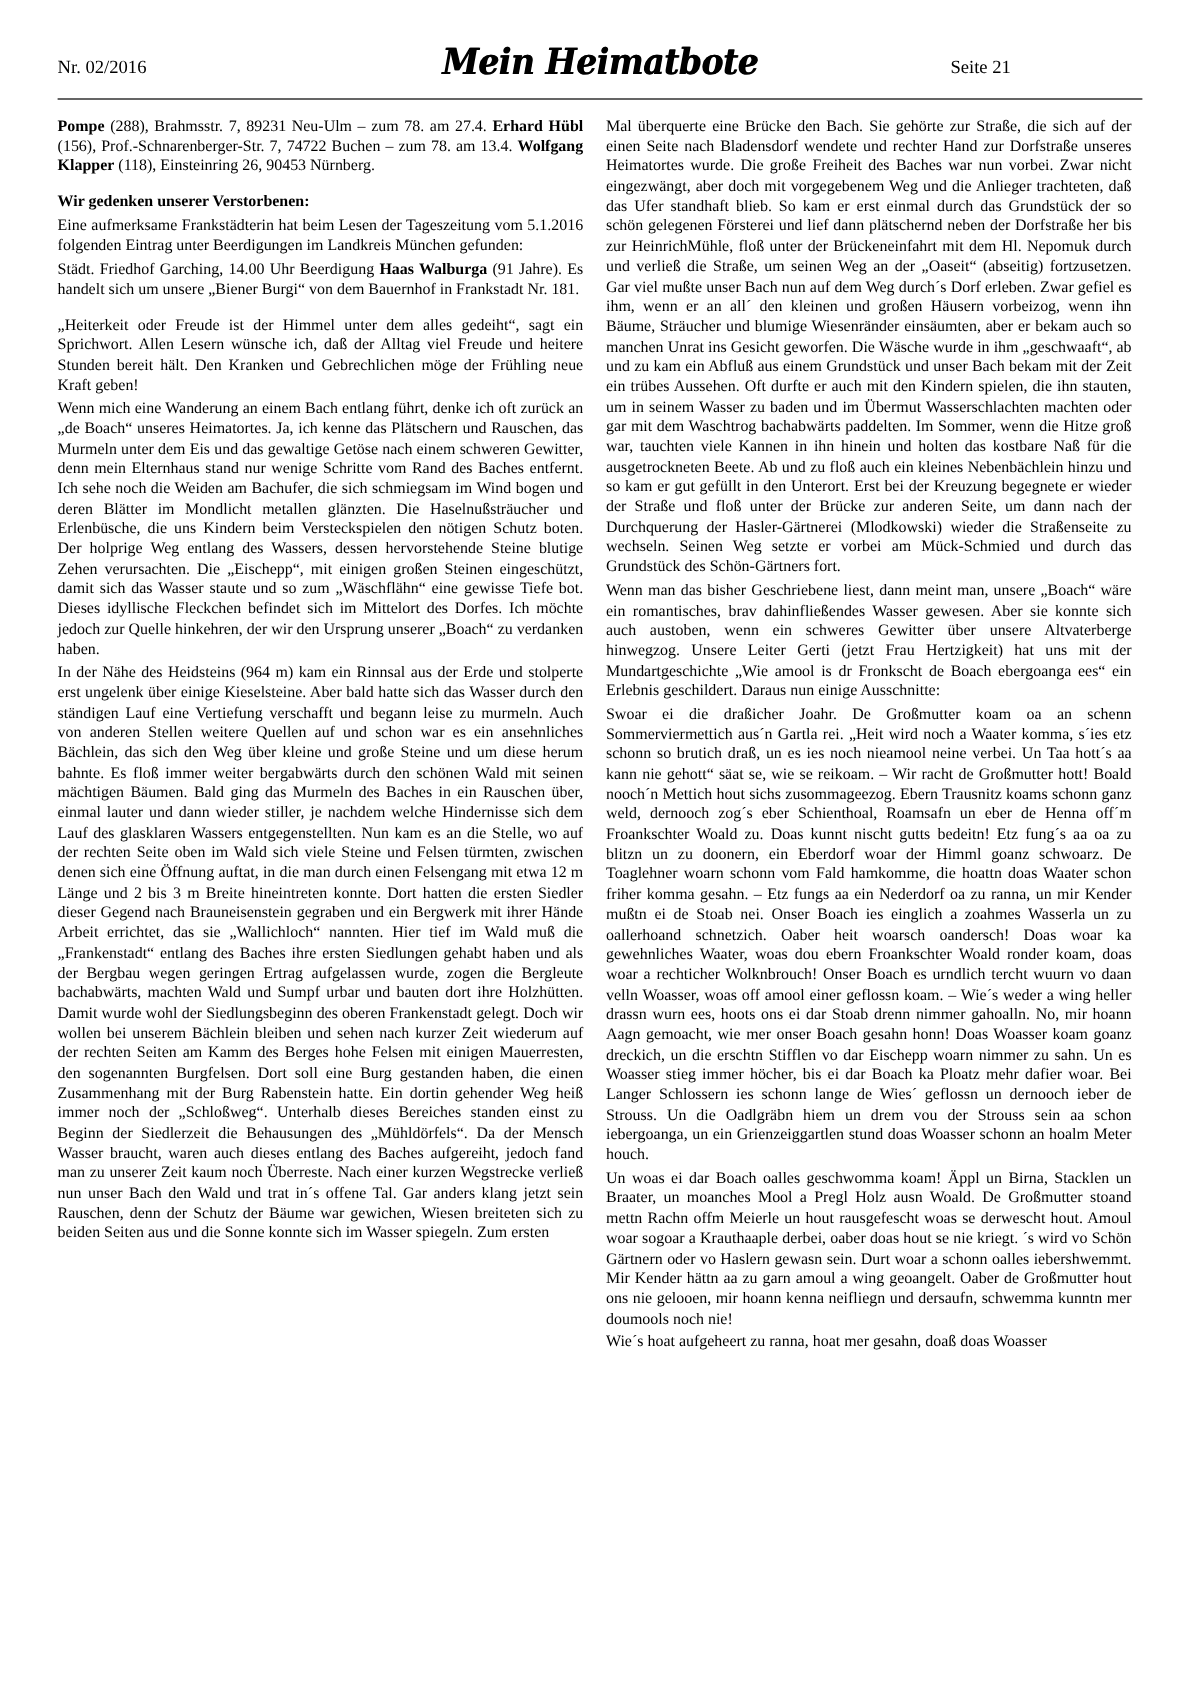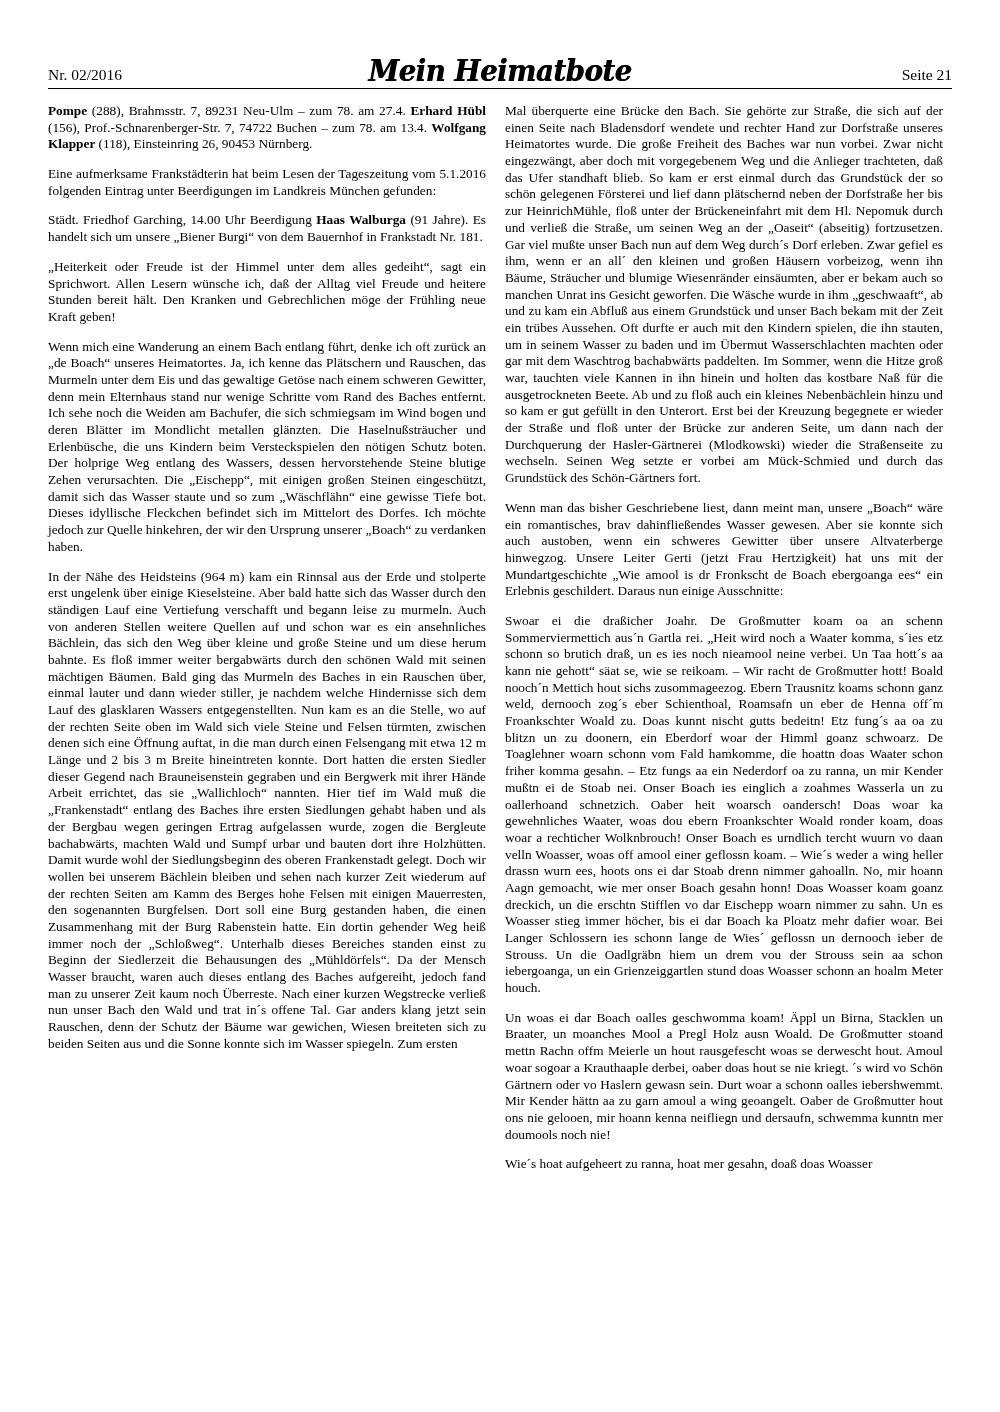--- a/index.html
+++ b/index.html
@@ -19,33 +19,32 @@
     width: 1000px;
     height: 1412px;
     padding: 38px 48px 20px 48px;
     position: relative;
   }
   
   .masthead {
     display: flex;
     align-items: flex-end;
     justify-content: space-between;
-    padding-bottom: 2px;
+    padding-bottom: 14px;
     border-bottom: 1.5px solid #000;
     margin-bottom: 14px;
-    margin-top: 18px;
   }
   .masthead-left, .masthead-right {
     font-size: 15.5px;
     font-family: "Liberation Serif", serif;
     white-space: nowrap;
     padding-bottom: 2px;
   }
   .masthead-left { width: 160px; }
-  .masthead-right { width: 160px; text-align: right; }
+  .masthead-right { width: 160px; }
   .masthead-title {
     flex: 1;
     text-align: center;
     font-family: "DejaVu Serif", serif;
     font-weight: bold;
     font-style: italic;
     font-size: 30px;
     letter-spacing: -0.5px;
     line-height: 1;
     transform: scaleX(0.92);
@@ -63,21 +62,21 @@
     font-size: 13.3px;
     line-height: 1.255;
     text-align: justify;
     hyphens: auto;
     -webkit-hyphens: auto;
   }
   .col p {
     margin: 0;
     text-indent: 0;
   }
-  .col p + p { margin-top: 13px; }
+  .col p + p { margin-top: 3px; }
   .space-before { margin-top: 13px !important; }
   .bold { font-weight: bold; }
   .ital { }
   .right { text-align: right; display: block; }
   .head-bold {
     font-weight: bold;
     text-align: left;
   }
 </style>
 </head>
@@ -90,20 +89,21 @@
     <div class="masthead-title">Mein Heimatbote</div>
     <div class="masthead-right">Seite 21</div>
   </div>
 
   <div class="columns">
 
     <div class="col">
 
       <p><span class="bold">Pompe</span><span> (288), Brahmsstr. 7, 89231 Neu-Ulm – zum 78. am 27.4. </span><span class="bold">Erhard Hübl</span><span> (156), Prof.-Schnarenberger-Str. 7, 74722 Buchen – zum 78. am 13.4. </span><span class="bold">Wolfgang Klapper</span><span> (118), Einsteinring 26, 90453 Nürnberg.</span></p>
 
+      <p class="space-before head-bold">Wir gedenken unserer Verstorbenen:</p>
       <p>Eine aufmerksame Frankstädterin hat beim Lesen der Tageszeitung vom 5.1.2016 folgenden Eintrag unter Beerdigungen im Landkreis München gefunden:</p>
       <p><span>Städt. Friedhof Garching, 14.00 Uhr Beerdigung </span><span class="bold">Haas Walburga</span><span> (91 Jahre). Es handelt sich um unsere „Biener Burgi“ von dem Bauernhof in Frankstadt Nr. 181.</span></p>
 
       <p class="space-before"><span class="ital">„Heiterkeit oder Freude ist der Himmel unter dem alles gedeiht“</span><span>, sagt ein Sprichwort. Allen Lesern wünsche ich, daß der Alltag viel Freude und heitere Stunden bereit hält. Den Kranken und Gebrechlichen möge der Frühling neue Kraft geben!</span></p>
 
       <p>Wenn mich eine Wanderung an einem Bach entlang führt, denke ich oft zurück an „de Boach“ unseres Heimatortes. Ja, ich kenne das Plätschern und Rauschen, das Murmeln unter dem Eis und das gewaltige Getöse nach einem schweren Gewitter, denn mein Elternhaus stand nur wenige Schritte vom Rand des Baches entfernt. Ich sehe noch die Weiden am Bachufer, die sich schmiegsam im Wind bogen und deren Blätter im Mondlicht metallen glänzten. Die Haselnußsträucher und Erlenbüsche, die uns Kindern beim Versteckspielen den nötigen Schutz boten. Der holprige Weg entlang des Wassers, dessen hervorstehende Steine blutige Zehen verursachten. Die „Eischepp“, mit einigen großen Steinen eingeschützt, damit sich das Wasser staute und so zum „Wäschflähn“ eine gewisse Tiefe bot. Dieses idyllische Fleckchen befindet sich im Mittelort des Dorfes. Ich möchte jedoch zur Quelle hinkehren, der wir den Ursprung unserer „Boach“ zu verdanken haben.</p>
       <p>In der Nähe des Heidsteins (964 m) kam ein Rinnsal aus der Erde und stolperte erst ungelenk über einige Kieselsteine. Aber bald hatte sich das Wasser durch den ständigen Lauf eine Vertiefung verschafft und begann leise zu murmeln. Auch von anderen Stellen weitere Quellen auf und schon war es ein ansehnliches Bächlein, das sich den Weg über kleine und große Steine und um diese herum bahnte. Es floß immer weiter bergabwärts durch den schönen Wald mit seinen mächtigen Bäumen. Bald ging das Murmeln des Baches in ein Rauschen über, einmal lauter und dann wieder stiller, je nachdem welche Hindernisse sich dem Lauf des glasklaren Wassers entgegenstellten. Nun kam es an die Stelle, wo auf der rechten Seite oben im Wald sich viele Steine und Felsen türmten, zwischen denen sich eine Öffnung auftat, in die man durch einen Felsengang mit etwa 12 m Länge und 2 bis 3 m Breite hineintreten konnte. Dort hatten die ersten Siedler dieser Gegend nach Brauneisenstein gegraben und ein Bergwerk mit ihrer Hände Arbeit errichtet, das sie „Wallichloch“ nannten. Hier tief im Wald muß die „Frankenstadt“ entlang des Baches ihre ersten Siedlungen gehabt haben und als der Bergbau wegen geringen Ertrag aufgelassen wurde, zogen die Bergleute bachabwärts, machten Wald und Sumpf urbar und bauten dort ihre Holzhütten. Damit wurde wohl der Siedlungsbeginn des oberen Frankenstadt gelegt. Doch wir wollen bei unserem Bächlein bleiben und sehen nach kurzer Zeit wiederum auf der rechten Seiten am Kamm des Berges hohe Felsen mit einigen Mauerresten, den sogenannten Burgfelsen. Dort soll eine Burg gestanden haben, die einen Zusammenhang mit der Burg Rabenstein hatte. Ein dortin gehender Weg heiß immer noch der „Schloßweg“. Unterhalb dieses Bereiches standen einst zu Beginn der Siedlerzeit die Behausungen des „Mühldörfels“. Da der Mensch Wasser braucht, waren auch dieses entlang des Baches aufgereiht, jedoch fand man zu unserer Zeit kaum noch Überreste. Nach einer kurzen Wegstrecke verließ nun unser Bach den Wald und trat in´s offene Tal. Gar anders klang jetzt sein Rauschen, denn der Schutz der Bäume war gewichen, Wiesen breiteten sich zu beiden Seiten aus und die Sonne konnte sich im Wasser spiegeln. Zum ersten</p>
 
     </div>
 

